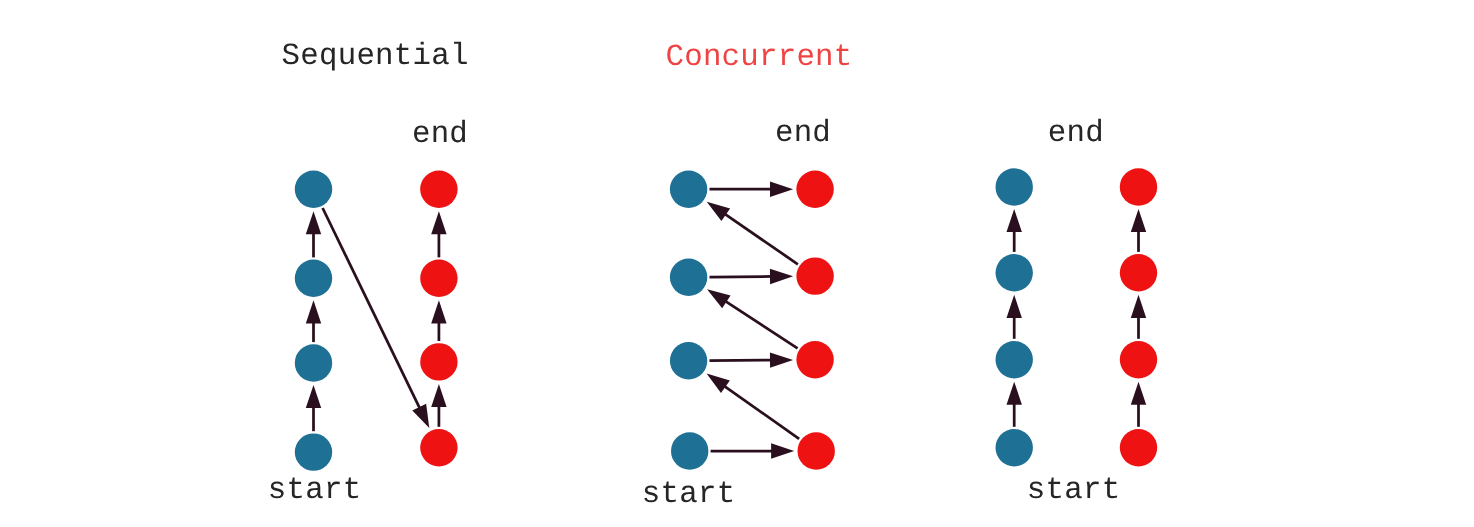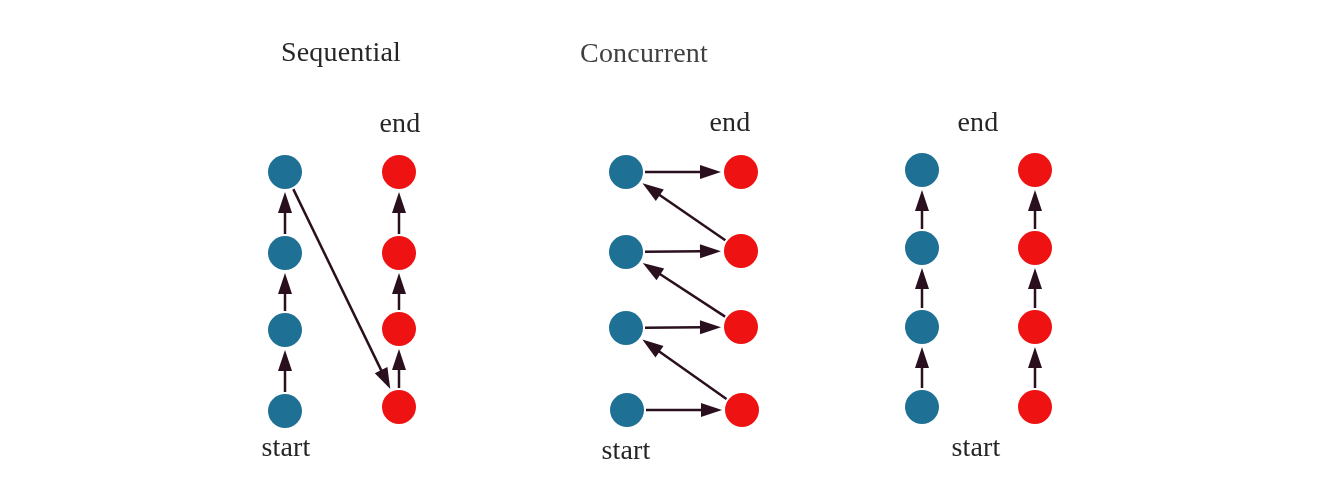--- a/index.html
+++ b/index.html
@@ -2,21 +2,21 @@
 <html><head>
 <meta charset="utf-8">
 <style>
   html, body { margin: 0; padding: 0; background: #ffffff; }
   .stage {
     position: relative;
     width: 1340px;
     height: 479px;
     background: #ffffff;
     overflow: hidden;
-    font-family: Liberation Serif, serif;
+    font-family: Liberation Mono, monospace;
   }
   .stage svg { position: absolute; left: 0; top: 0; }
   .txt {
     position: absolute;
     transform: translate(-50%, -50%);
     font-size: 28px;
     line-height: 1;
     color: #262626;
     white-space: nowrap;
     letter-spacing: 0.2px;
@@ -130,19 +130,19 @@
       <g>
         <line x1="1035" y1="388" x2="1035" y2="366" stroke="#2a101e" stroke-width="2.5"></line>
         <polygon points="1035,347 1042,368 1028,368" fill="#2a101e"></polygon>
       </g>
     </svg>
 
   <div class="txt" style="left: 341px; top: 52px; color: rgb(38, 38, 38);">Sequential</div>
   <div class="txt" style="left: 400px; top: 123px; color: rgb(38, 38, 38);">end</div>
   <div class="txt" style="left: 286px; top: 447px; color: rgb(38, 38, 38);">start</div>
 
-  <div class="txt" style="left: 644px; top: 53px; color: #404040;">Concurrent</div>
+  <div class="txt" style="left: 690px; top: 53px; color: #ef4444;">Concurrent</div>
   <div class="txt" style="left: 730px; top: 122px; color: rgb(38, 38, 38);">end</div>
   <div class="txt" style="left: 626px; top: 450px; color: rgb(38, 38, 38);">start</div>
 
   <div class="txt" style="left: 978px; top: 122px; color: rgb(38, 38, 38);">end</div>
   <div class="txt" style="left: 976px; top: 447px; color: rgb(38, 38, 38);">start</div>
 </div>
 
 </body></html>

